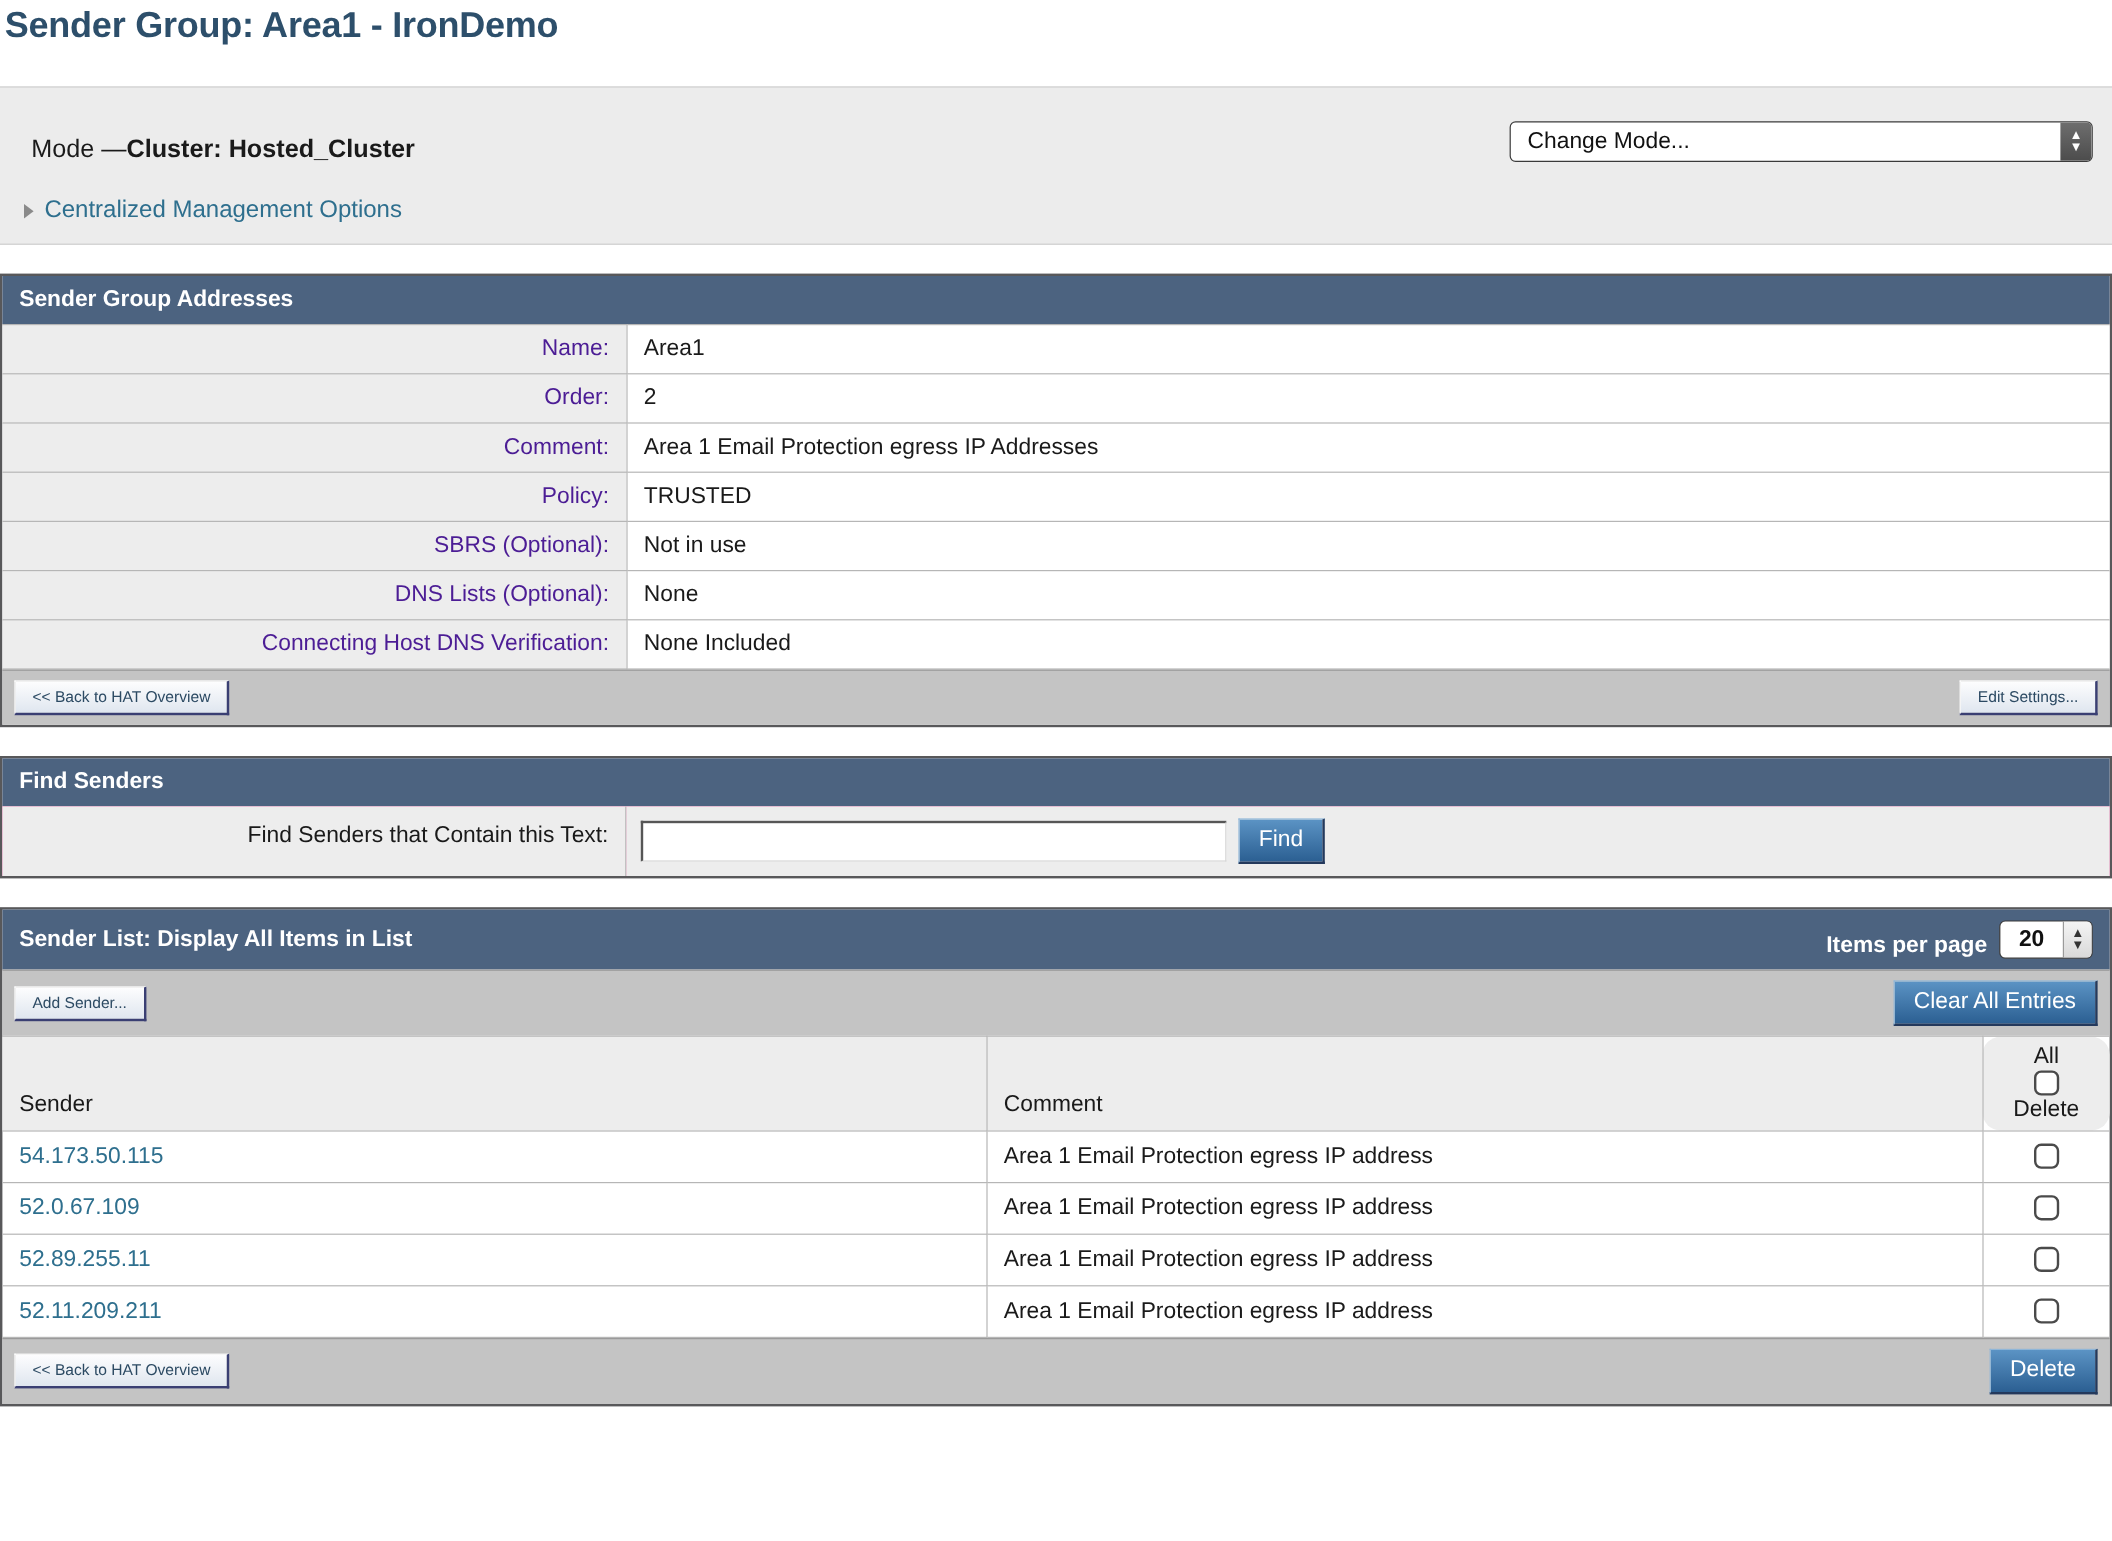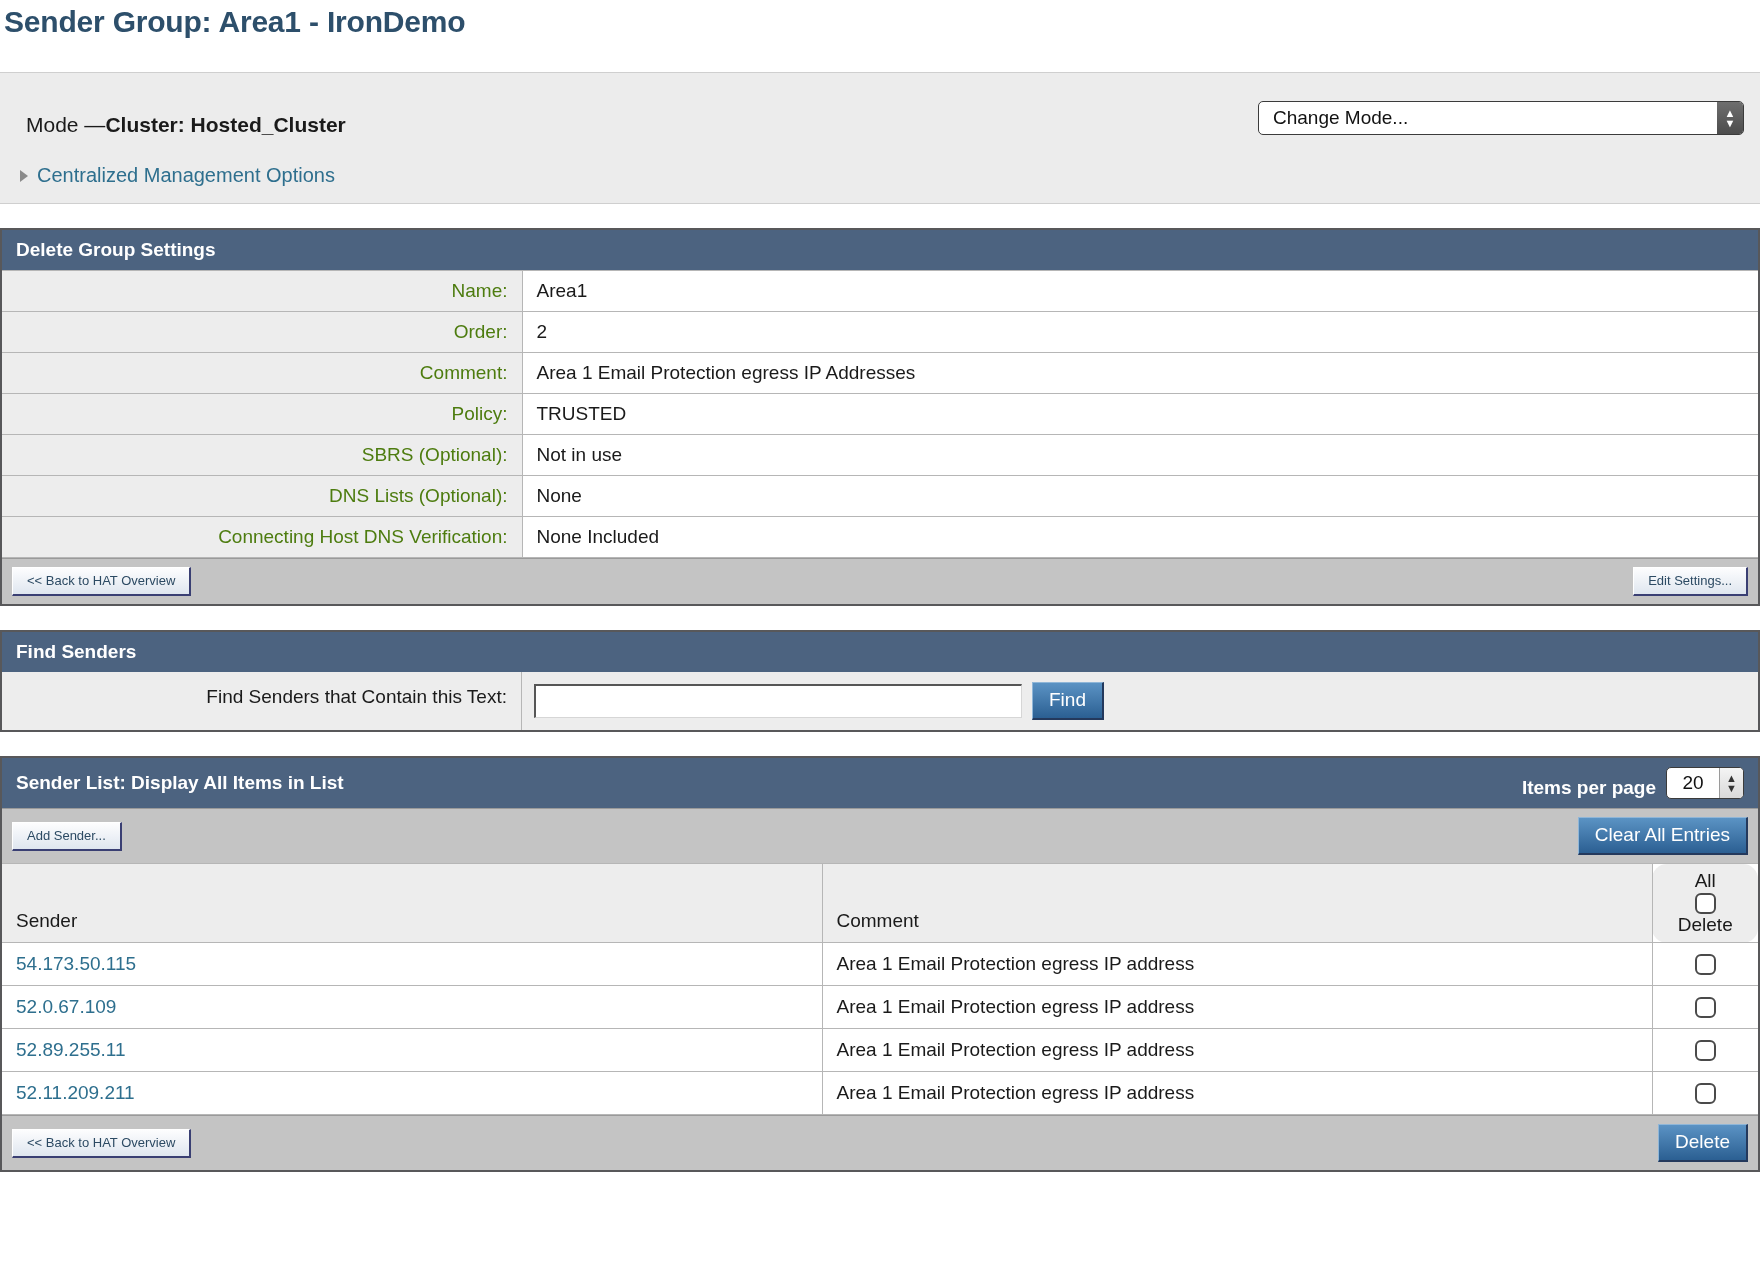--- a/index.html
+++ b/index.html
@@ -121,21 +121,21 @@
   }
 
   table.grid { width: 100%; border-collapse: collapse; }
   table.grid td, table.grid th { border: 1px solid #b6b6b6; }
 
   .lbl-cell {
     background: #ededed;
     text-align: right;
     padding: 9px 14px;
     font-size: 19px;
-    color: #4d7c0f;
+    color: #4c1d95;
     width: 520px;
     border-left: none !important;
   }
   .val-cell {
     background: #ffffff;
     padding: 9px 14px;
     font-size: 19px;
     color: #1a1a1a;
     border-right: none !important;
   }
@@ -224,21 +224,21 @@
     border: 1px solid #3b3b3b;
     border-radius: 5px;
     overflow: hidden;
     height: 32px;
     background: #fff;
   }
   .ipp-val {
     width: 52px;
     text-align: center;
     font-size: 19px;
-    font-weight: normal;
+    font-weight: bold;
     color: #111;
   }
   .ipp-btn {
     width: 24px;
     height: 100%;
     background: linear-gradient(#f4f4f4, #d9d9d9);
     border-left: 1px solid #9a9a9a;
     display: flex;
     flex-direction: column;
     align-items: center;
@@ -313,21 +313,21 @@
     <span class="sel-text">Change Mode...</span>
     <span class="sel-btn">
       <span>▲</span>
       <span>▼</span>
     </span>
   </div>
 </div>
 
 <div class="panel">
   <div class="panel-head">
-    <span>Delete Group Settings</span>
+    <span>Sender Group Addresses</span>
   </div>
 
   <table class="grid">
     <tbody>
       <tr>
         <td class="lbl-cell">Name:</td>
         <td class="val-cell">Area1</td>
       </tr>
       <tr>
         <td class="lbl-cell">Order:</td>

